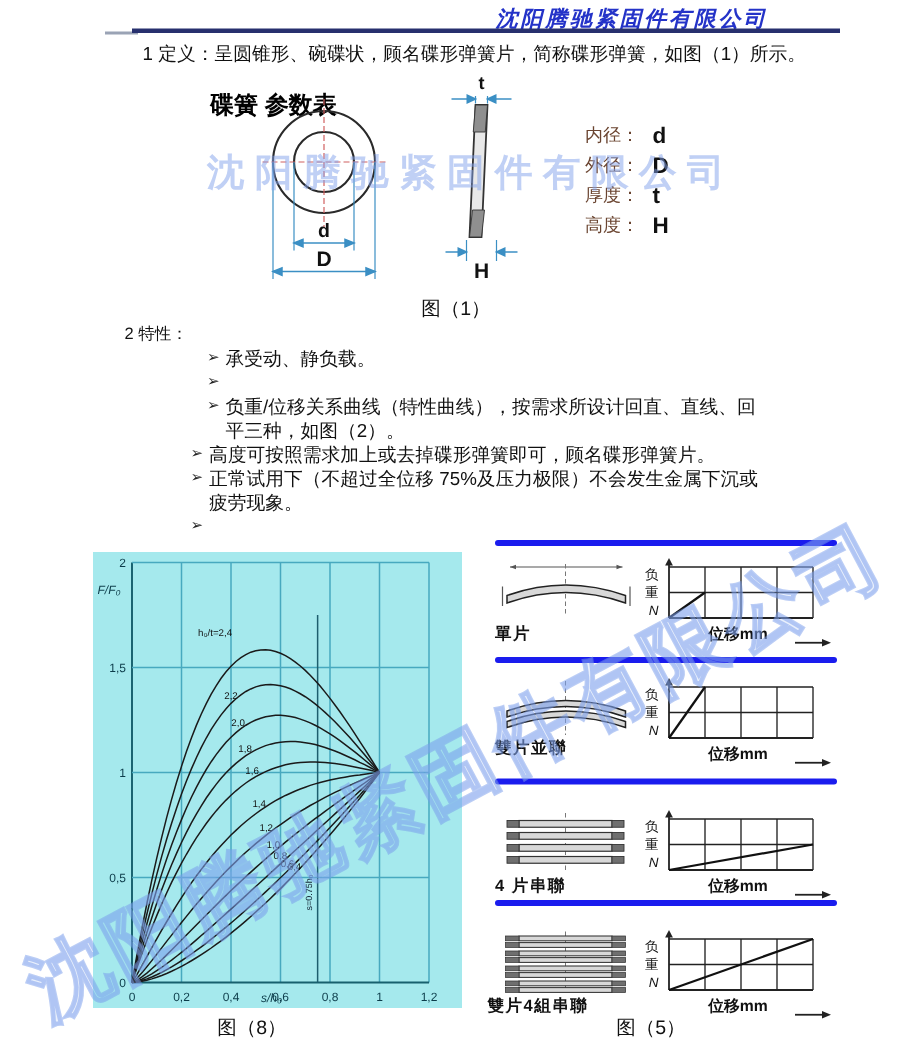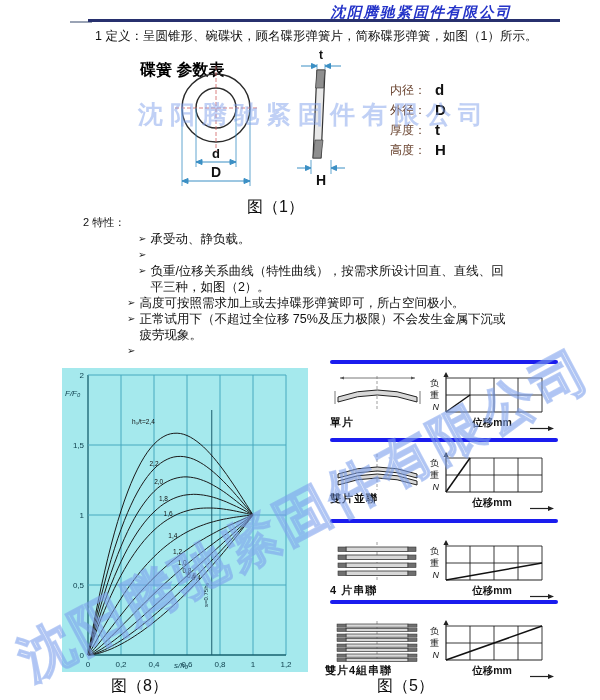--- a/index.html
+++ b/index.html
@@ -5,21 +5,21 @@
   html,body{margin:0;padding:0}
   body{width:600px;height:700px;position:relative;background:#fff;overflow:hidden;
        font-family:"Liberation Sans",sans-serif;color:#111}
   .abs{position:absolute}
   .company{top:3px;right:88px;font-family:"Liberation Serif",serif;font-weight:bold;font-style:italic;
            font-size:14.5px;letter-spacing:2px;color:#2433c8}
   .rule-gray{top:21px;left:70px;width:22px;height:2px;background:#9aa3b5}
   .rule-dark{top:19px;left:88px;width:472px;height:2.5px;background:#27306e}
   .definition{top:28px;left:95px;width:478px;font-size:12.5px;line-height:16px}
   .fig1{top:48px;left:95px}
-  .caption{font-size:16px;text-align:left}
+  .caption{font-size:13px;text-align:right}
   .cap1{top:197px;left:247px;width:80px}
   .cap2{top:676px;left:111px;width:80px}
   .cap3{top:676px;left:377px;width:80px}
   .feat-head{top:215px;left:83px;font-size:11px}
   .bullet{display:flex;gap:4px;font-size:12.5px;line-height:16.2px}
   .bullet .mk{font-size:10px;line-height:16px;flex:0 0 auto;color:#222}
   .chart-panel{top:368px;left:62px;width:246px;height:304px;background:#a5e9ed}
   .sep{left:330px;width:228px;height:4px;background:#1a1cee;border-radius:2px}
   .disc-label{width:95px;font-size:11px;font-weight:bold;letter-spacing:1px}
   .wm{pointer-events:none;z-index:9;white-space:nowrap}
@@ -123,21 +123,21 @@
   </div>
 <div class="abs bullet" style="top:247px;left:138px;width:392px">
   <span class="mk">➢</span>
   </div>
 <div class="abs bullet" style="top:263px;left:138px;width:372px">
   <span class="mk">➢</span>
   <span style="width:356px">负重/位移关系曲线（特性曲线），按需求所设计回直、直线、回平三种，如图（2）。</span>
   </div>
 <div class="abs bullet" style="top:295px;left:127px;width:430px">
   <span class="mk">➢</span>
-  <span>高度可按照需求加上或去掉碟形弹簧即可，所占空间极小。</span>
+  <span>高度可按照需求加上或去掉碟形弹簧即可，顾名碟形弹簧片。</span>
   </div>
 <div class="abs bullet" style="top:311px;left:127px;width:410px">
   <span class="mk">➢</span>
   <span style="width:372px">正常试用下（不超过全位移 75%及压力极限）不会发生金属下沉或疲劳现象。</span>
   </div>
 <div class="abs bullet" style="top:343px;left:127px;width:430px">
   <span class="mk">➢</span>
   </div>
 
 <div class="abs chart-panel">

